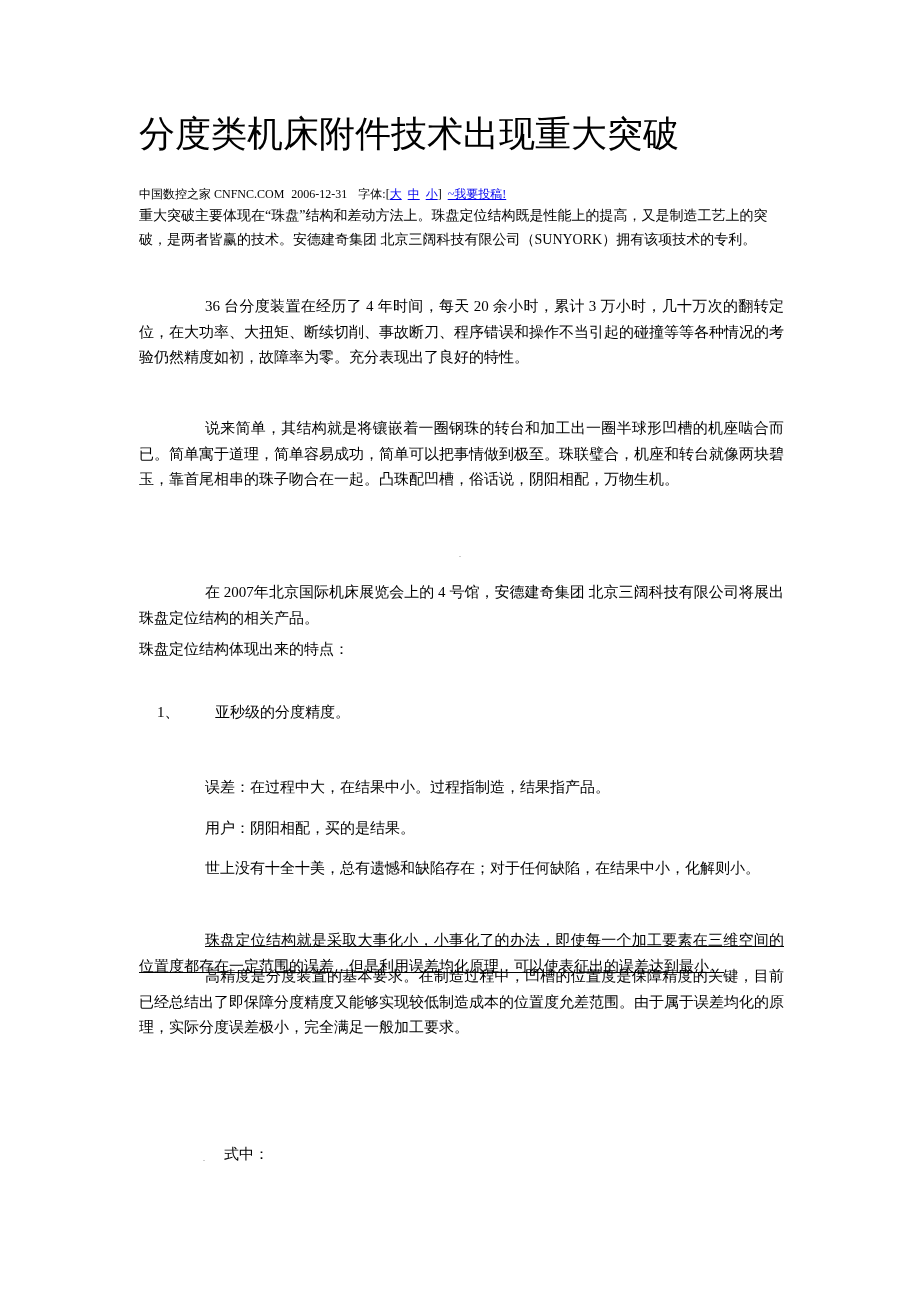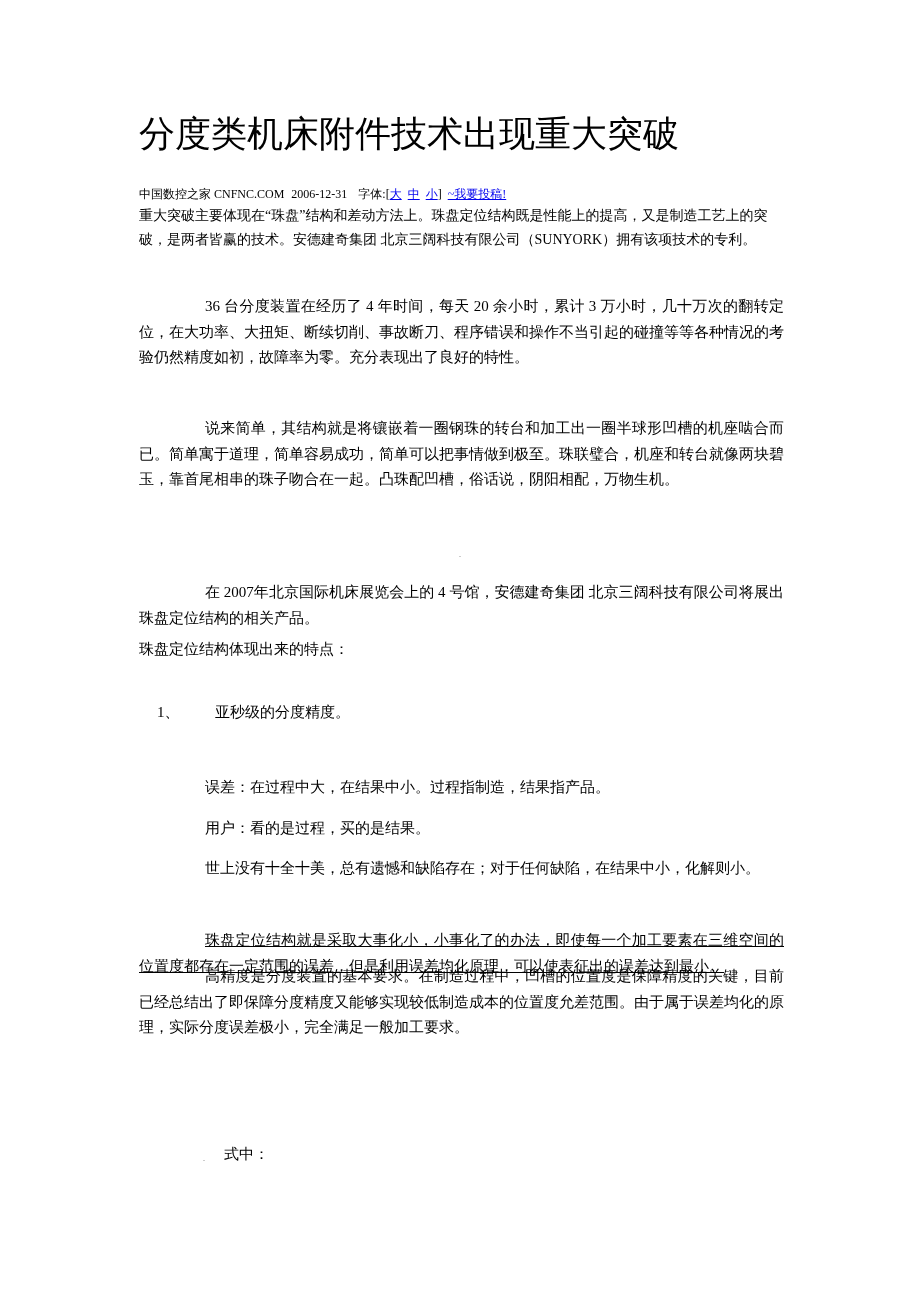--- a/index.html
+++ b/index.html
@@ -55,21 +55,21 @@
 <p class="p indent" style="top:580px;">在 2007年北京国际机床展览会上的 4 号馆，安德建奇集团 北京三阔科技有限公司将展出珠盘定位结构的相关产品。</p>
 
 <p class="p" style="top:637px;">珠盘定位结构体现出来的特点：</p>
 
 <div class="p" style="top:700px;">
   <span style="display:inline-block; width:18px;"></span><span style="display:inline-block; width:58px;">1、</span><span>亚秒级的分度精度。</span>
 </div>
 
 <p class="p indent" style="top:768px;margin-top:7px;">误差：在过程中大，在结果中小。过程指制造，结果指产品。</p>
 
-<p class="p indent" style="top:816px;">用户：看的是过程，买的是结果。</p>
+<p class="p indent" style="top:816px;">用户：阴阳相配，买的是结果。</p>
 
 <p class="p indent" style="top:856px;">世上没有十全十美，总有遗憾和缺陷存在；对于任何缺陷，在结果中小，化解则小。</p>
 
 <p class="p indent" style="top:928px;text-decoration:underline;">珠盘定位结构就是采取大事化小，小事化了的办法，即使每一个加工要素在三维空间的位置度都存在一定范围的误差，但是利用误差均化原理，可以使表征出的误差达到最小。</p>
 
 <p class="p indent" style="top:964px;">高精度是分度装置的基本要求。在制造过程中，凹槽的位置度是保障精度的关键，目前已经总结出了即保障分度精度又能够实现较低制造成本的位置度允差范围。由于属于误差均化的原理，实际分度误差极小，完全满足一般加工要求。</p>
 
 <div class="dot" style="left:203px; top:1160px;"></div>
 <p class="p" style="top:1142px; left:224px; width:200px;">式中：</p>
 

